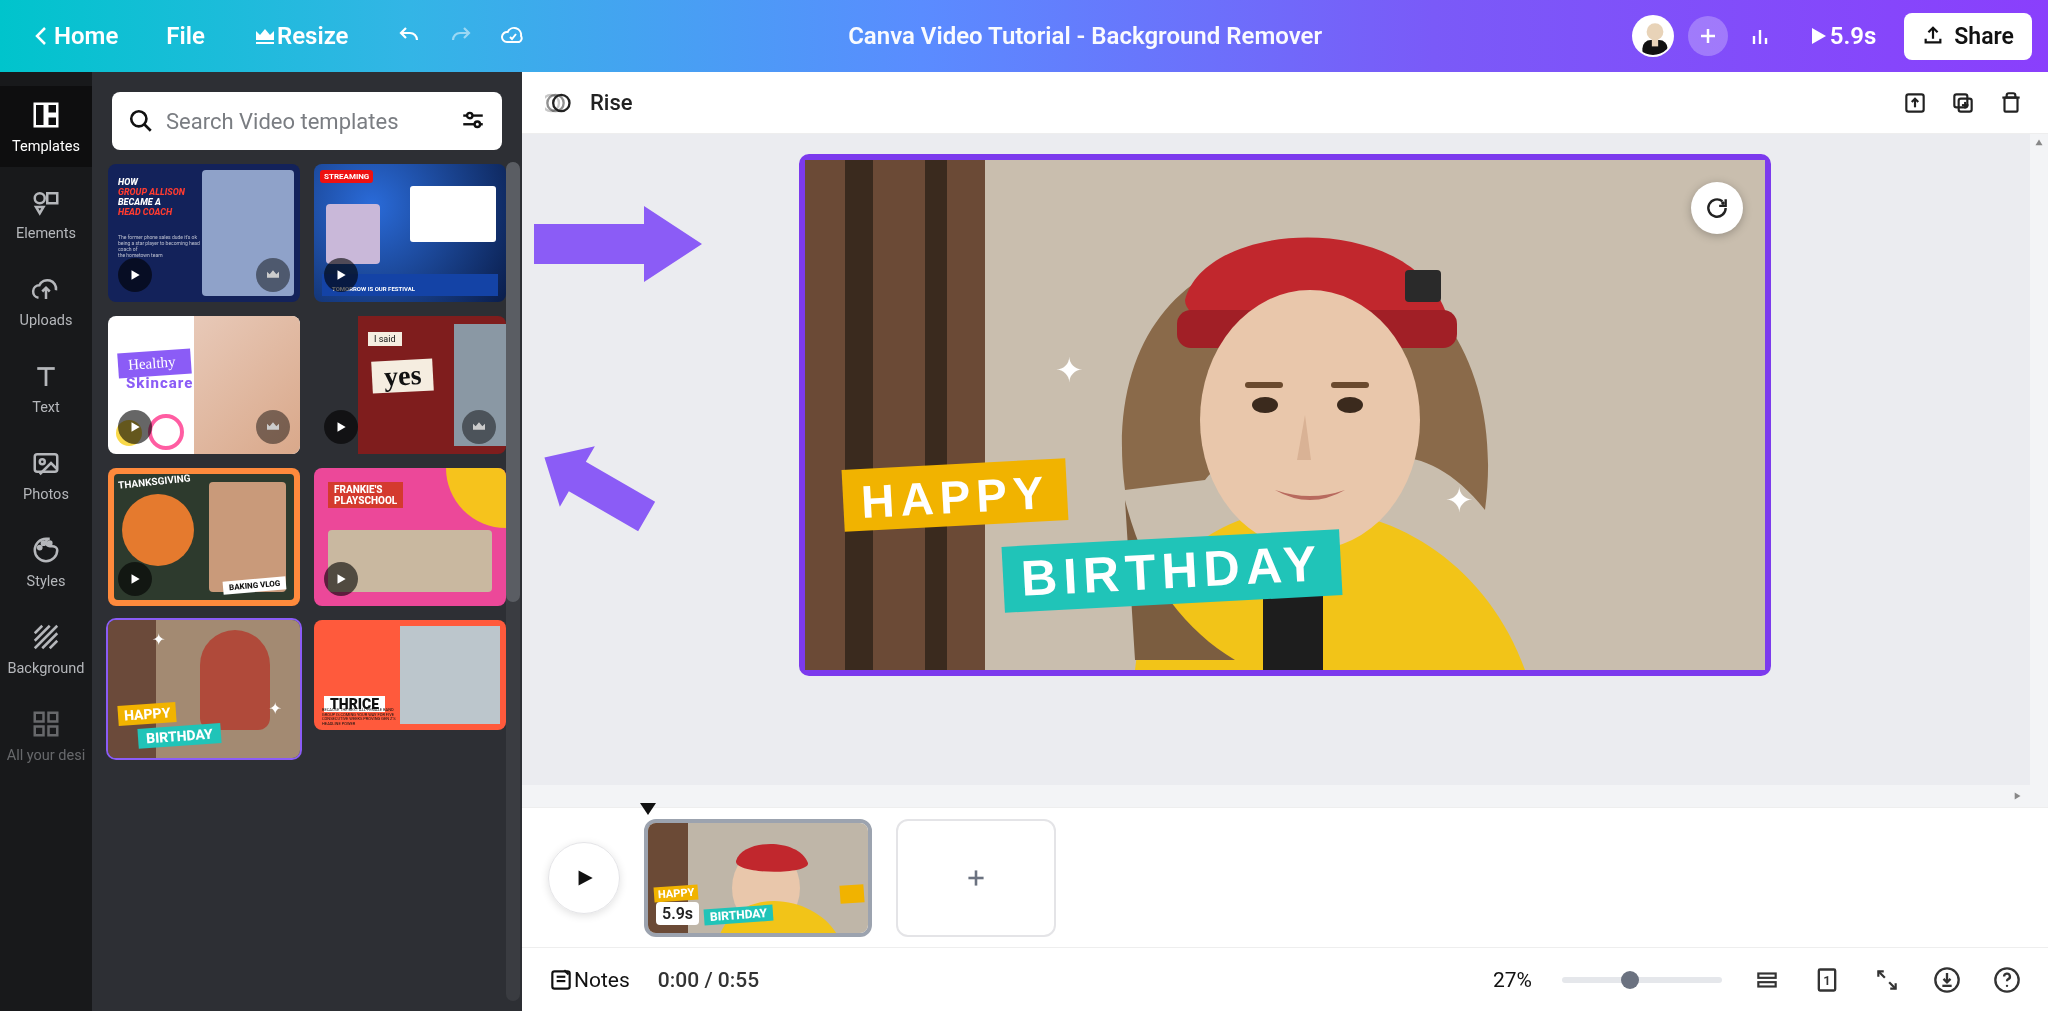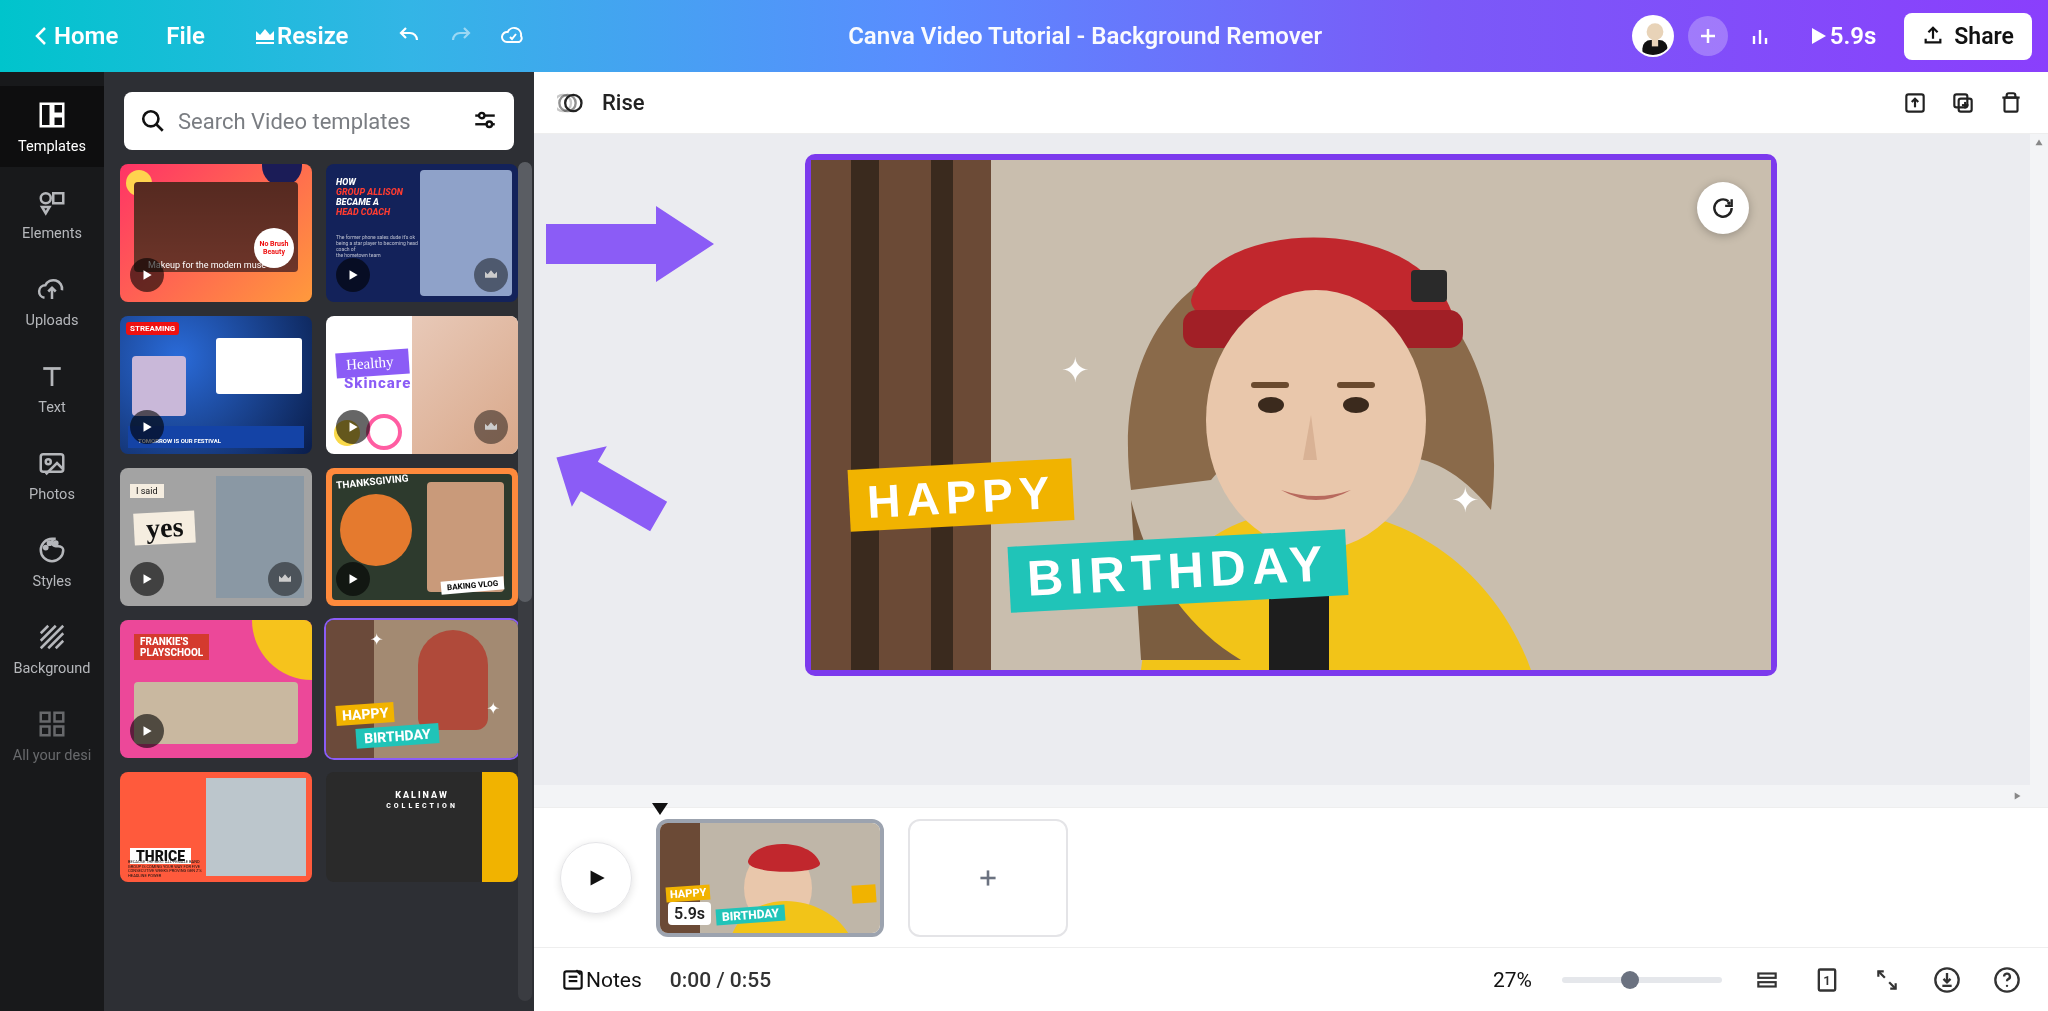--- a/index.html
+++ b/index.html
@@ -14,21 +14,21 @@
   .topbar .tb-btn { display:flex; align-items:center; gap:0; padding:8px 14px; border-radius:6px; cursor:pointer; font-weight:600;}
   .topbar .tb-sep { width:20px; }
   .icon-svg { width:24px; height:24px; display:inline-block; }
   .doc-title { flex:1; text-align:center; font-weight:600; font-size:24px; opacity:.97;}
   .circle-btn { width:40px; height:40px; border-radius:50%; background:rgba(255,255,255,.25); display:flex; align-items:center; justify-content:center; }
   .share-btn { background:#fff; color:#111; border-radius:8px; padding:10px 18px; font-weight:600; display:flex; align-items:center; gap:10px; font-size:23px;}
 
   .app-body { display:flex; height: calc(1011px - 72px); }
 
   
-  .leftnav { width:104px; background:#18191b; color:#b5b7bb; display:flex; flex-direction:column; align-items:center; padding-top:14px; gap:6px;}
+  .leftnav { width:92px; background:#18191b; color:#b5b7bb; display:flex; flex-direction:column; align-items:center; padding-top:14px; gap:6px;}
   .leftnav .navitem { width:100%; text-align:center; padding:14px 0 12px; font-size:14.5px; cursor:pointer; color:#b5b7bb;}
   .leftnav .navitem.active { background:#0e0e0f; color:#fff;}
   .leftnav .navicon { display:block; margin:0 auto 8px; width:30px; height:30px; }
 
   
   .panel { width:430px; background:#2d2f34; color:#fff; position:relative; display:flex; flex-direction:column;}
   .searchwrap { padding:20px 20px 10px;text-decoration:underline;}
   .searchbox { background:#fff; border-radius:8px; height:58px; display:flex; align-items:center; padding:0 16px; gap:12px;}
   .searchbox input { flex:1; border:none; outline:none; font-size:22px; color:#333;}
   .searchbox input::placeholder { color:#7a7d82;}
@@ -252,34 +252,20 @@
             <circle cx="9" cy="7" r="2.5" fill="#fff"></circle>
             <line x1="3" y1="15" x2="21" y2="15"></line>
             <circle cx="16" cy="15" r="2.5" fill="#fff"></circle>
           </svg>
       </div>
     </div>
 
     <div class="tpl-scroll">
       <div class="tpl-grid">
 
-        <div class="tpl">
-          <div class="thm" style="background:linear-gradient(135deg,#ff3366,#ff9a3c);">
-            <div style="position:absolute;left:6px;top:6px;width:26px;height:26px;background:#ffd34e;border-radius:50%"></div>
-            <div style="position:absolute;right:10px;top:0;width:40px;height:22px;background:#1b1c57;border-radius:0 0 20px 20px"></div>
-            <div style="position:absolute;left:14px;top:18px;right:14px;bottom:30px;background:linear-gradient(0deg,rgba(0,0,0,.1),rgba(0,0,0,.3)),#7a3b2e;border-radius:4px"></div>
-            <div style="position:absolute;right:18px;bottom:34px;width:40px;height:40px;background:#fff;border-radius:50%;display:flex;align-items:center;justify-content:center;color:#e11;font-size:7px;font-weight:700;text-align:center">No Brush Beauty</div>
-            <div class="lab" style="left:24px;bottom:30px;background:transparent;font-size:9px">Makeup for the modern muse</div>
-          </div>
-          <div class="play">
-              <svg width="14" height="14" viewBox="0 0 24 24" fill="#fff">
-                <polygon points="6,4 20,12 6,20"></polygon>
-              </svg>
-            </div>
-        </div>
 
         <div class="tpl">
           <div class="thm" style="background:#13225a;">
             <div style="position:absolute;right:6px;top:6px;bottom:6px;width:48%;background:#8fa2c9;border-radius:4px"></div>
             <div style="position:absolute;left:10px;top:14px;color:#fff;font-size:9px;font-weight:800;line-height:1.1;width:44%;font-style:italic"><span style="color:#fff">HOW</span><br><span style="color:#ff3b30">GROUP ALLISON</span><br><span style="color:#fff">BECAME A</span><br><span style="color:#ff3b30">HEAD COACH</span></div>
             <div style="position:absolute;left:10px;top:70px;color:rgba(255,255,255,.7);font-size:5px;width:44%;line-height:1.2">The former phone sales dude it's ok<br>being a star player to becoming head coach of<br>the hometown team</div>
           </div>
           <div class="play">
               <svg width="14" height="14" viewBox="0 0 24 24" fill="#fff">
                 <polygon points="6,4 20,12 6,20"></polygon>
@@ -321,21 +307,21 @@
               </svg>
             </div>
           <div class="crown">
               <svg width="16" height="16" viewBox="0 0 24 24" fill="#ccc">
                 <path d="M3 7l4 4 5-6 5 6 4-4v9H3z"></path>
               </svg>
             </div>
         </div>
 
         <div class="tpl">
-          <div class="thm" style="background:#a3a3a3;">
+          <div class="thm" style="background:#7f1d1d;margin-left:44px;">
             <div style="position:absolute;left:10px;top:16px;background:#f5ede0;color:#111;font-size:9px;padding:2px 6px">I said</div>
             <div style="position:absolute;left:14px;top:44px;background:#f5ede0;color:#111;font-family:Georgia,serif;font-weight:900;font-size:28px;padding:0 12px;transform:rotate(-3deg)">yes</div>
             <div style="position:absolute;right:8px;top:8px;bottom:8px;width:46%;background:#8a98a4"></div>
           </div>
           <div class="play">
               <svg width="14" height="14" viewBox="0 0 24 24" fill="#fff">
                 <polygon points="6,4 20,12 6,20"></polygon>
               </svg>
             </div>
           <div class="crown">
@@ -385,26 +371,20 @@
         </div>
 
         <div class="tpl" style="height:110px">
           <div class="thm" style="background:#ff5a3c;">
             <div style="position:absolute;right:6px;top:6px;bottom:6px;width:52%;background:#bcc6cc"></div>
             <div style="position:absolute;left:10px;bottom:18px;background:#fff;color:#111;font-weight:900;font-size:14px;padding:0 6px">THRICE</div>
             <div style="position:absolute;left:8px;bottom:4px;color:#111;font-size:4px;width:44%;line-height:1.1">BECAUSE THE BEST ALL-FEMALE BAND GROUP IS COMING YOUR WAY FOR FIVE CONSECUTIVE WEEKS PROVING GEN Z'S HEADLINE POWER</div>
           </div>
         </div>
 
-        <div class="tpl" style="height:110px">
-          <div class="thm" style="background:#2a2a2a;">
-            <div style="position:absolute;right:0;top:0;bottom:0;width:36px;background:#f1b300"></div>
-            <div style="position:absolute;left:50%;top:18px;transform:translateX(-50%);color:#fff;font-size:9px;font-weight:800;letter-spacing:2px;text-align:center">KALINAW<br><span style="font-size:7px;letter-spacing:3px">COLLECTION</span></div>
-          </div>
-        </div>
       </div>
     </div>
 
     <div class="panel-scrollbar">
       <div class="track"></div>
       <div class="thumb"></div>
     </div>
     <div class="panel-collapse">
       <svg width="10" height="16" viewBox="0 0 24 24" fill="none" stroke="#888" stroke-width="3">
           <polyline points="15 4 7 12 15 20"></polyline>

